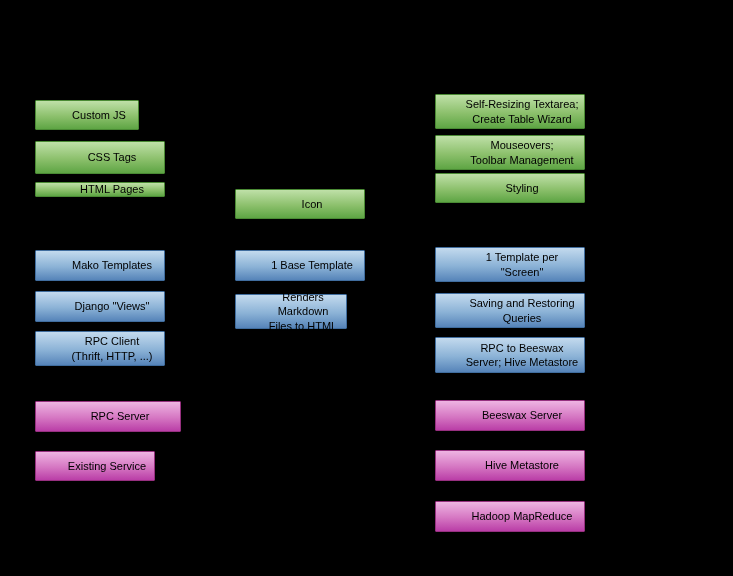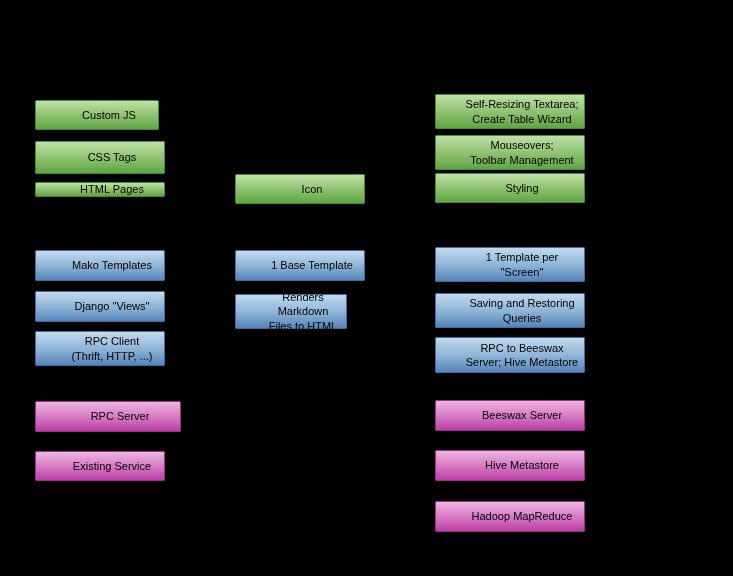--- a/index.html
+++ b/index.html
@@ -41,31 +41,31 @@
   .magenta {
     background: linear-gradient(to bottom, #eeb4e2 0%, #d576c2 55%, #ba3ea7 100%);
     border-color: #96307f;
   }
 </style>
 </head>
 <body>
 
 <div class="canvas">
 
-  <div class="box green" style="left:35px; top:100px; width:124px; height:30px">Custom JS</div>
+  <div class="box green" style="left:35px; top:100px; width:104px; height:30px">Custom JS</div>
   <div class="box green" style="left:35px; top:141px; width:130px; height:33px">CSS Tags</div>
   <div class="box green" style="left:35px; top:182px; width:130px; height:15px">HTML Pages</div>
   <div class="box blue" style="left:35px; top:250px; width:130px; height:31px">Mako Templates</div>
   <div class="box blue" style="left:35px; top:291px; width:130px; height:31px">Django "Views"</div>
   <div class="box blue" style="left:35px; top:331px; width:130px; height:35px">RPC Client
 (Thrift, HTTP, ...)</div>
   <div class="box magenta" style="left:35px; top:401px; width:146px; height:31px">RPC Server</div>
-  <div class="box magenta" style="left:35px; top:451px; width:130px; height:30px">Existing Service</div>
+  <div class="box magenta" style="left:35px; top:451px; width:120px; height:30px">Existing Service</div>
 
-  <div class="box green" style="left:235px; top:174px; width:130px; height:30px">Icon</div>
+  <div class="box green" style="left:235px; top:189px; width:130px; height:30px">Icon</div>
   <div class="box blue" style="left:235px; top:250px; width:130px; height:31px">1 Base Template</div>
   <div class="box blue" style="left:235px; top:294px; width:112px; height:35px">Renders Markdown
 Files to HTML</div>
 
   <div class="box green" style="left:435px; top:94px; width:150px; height:35px">Self-Resizing Textarea;
 Create Table Wizard</div>
   <div class="box green" style="left:435px; top:135px; width:150px; height:35px">Mouseovers;
 Toolbar Management</div>
   <div class="box green" style="left:435px; top:173px; width:150px; height:30px">Styling</div>
   <div class="box blue" style="left:435px; top:247px; width:150px; height:35px">1 Template per

